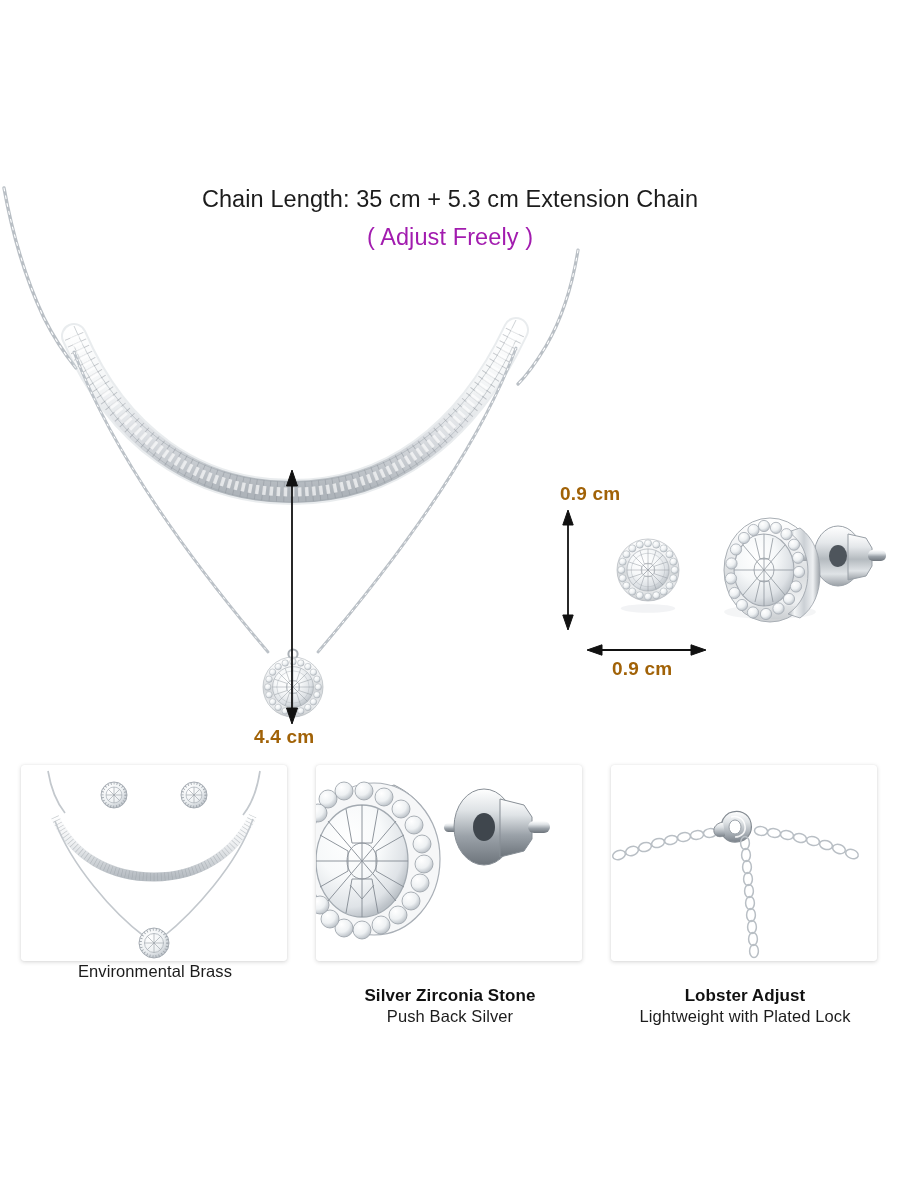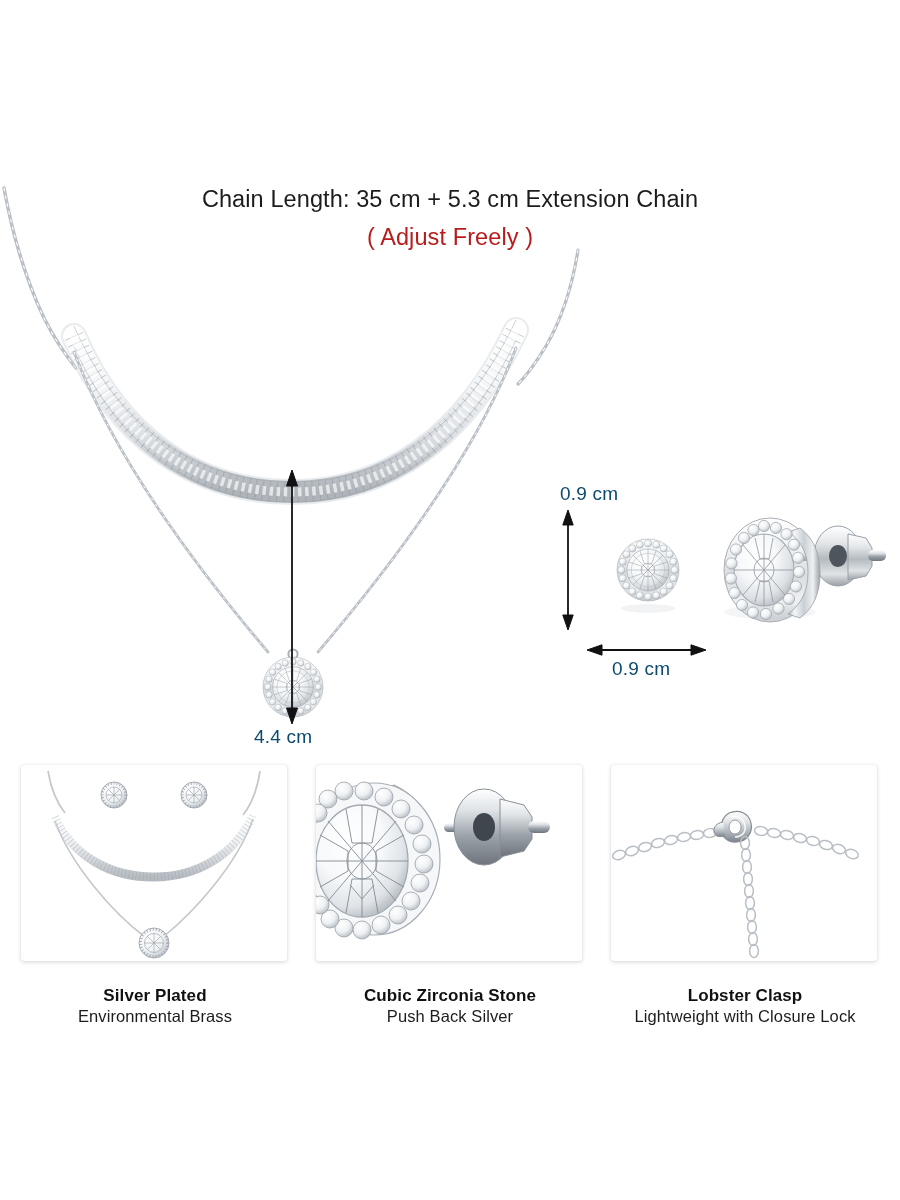--- a/index.html
+++ b/index.html
@@ -29,21 +29,21 @@
     font-size: 23.5px;
     line-height: 34px;
     letter-spacing: 0.1px;
     color: #1c1c1c;
     white-space: nowrap;
   }
   #title-line-2 {
     font-size: 23.5px;
     line-height: 34px;
     letter-spacing: 0.1px;
-    color: #b91c1c;
+    color: #a21caf;
     margin-top: 4px;
   }
 
   
   #hero {
     position: absolute;
     left: 0;
     top: 0;
     width: 900px;
     height: 760px;
@@ -53,23 +53,24 @@
     left: 0;
     top: 0;
     width: 900px;
     height: 760px;
   }
 
   
   .dim-label {
     position: absolute;
     font-size: 19px;
-    color: #0c4a6e;
+    color: #a16207;
     white-space: nowrap;
     letter-spacing: 0.2px;
+    font-weight: bold;
   }
   #label-drop {
     left: 254px;
     top: 726px;
   }
   #label-ear-height {
     left: 560px;
     top: 483px;
   }
   #label-ear-width {
@@ -412,21 +413,20 @@
           <circle r="13" fill="url(#tStone)" stroke="#a8aeb5" stroke-width="1"></circle>
           <circle r="8" fill="none" stroke="#b4bac0" stroke-width="0.8"></circle>
           <g stroke="#959ca3" stroke-width="0.6" fill="none">
             <path d="M0,-8 L0,8 M-8,0 L8,0 M-5.6,-5.6 L5.6,5.6 M-5.6,5.6 L5.6,-5.6"></path>
           </g>
           <circle r="11.6" fill="none" stroke="#9aa1a8" stroke-width="2.4" stroke-dasharray="0.8 2.2"></circle>
         </g>
       </svg>
     </div>
     <div class="caption">
-      <div class="caption-title">Silver Plated</div>
       <div class="caption-sub">Environmental Brass</div>
     </div>
   </div>
 
   <div class="feature" id="feature-1">
     <div class="thumb">
       <svg viewBox="0 0 266 196">
         <defs>
           <radialGradient id="bigStone" cx="36%" cy="30%" r="72%">
             <stop offset="0%" stop-color="#ffffff"></stop>
@@ -491,21 +491,21 @@
           <circle cx="28" cy="163" r="9"></circle>
           <circle cx="14" cy="154" r="9"></circle>
           <circle cx="4" cy="140" r="9"></circle>
           <circle cx="28" cy="26" r="9"></circle>
           <circle cx="12" cy="34" r="9"></circle>
           <circle cx="2" cy="48" r="9"></circle>
         </g>
       </svg>
     </div>
     <div class="caption">
-      <div class="caption-title">Cubic Zirconia Stone</div>
+      <div class="caption-title">Silver Zirconia Stone</div>
       <div class="caption-sub">Push Back Silver</div>
     </div>
   </div>
 
   <div class="feature" id="feature-2">
     <div class="thumb">
       <svg viewBox="0 0 266 196">
         <defs>
           <linearGradient id="clG" x1="0" y1="0" x2="0" y2="1">
             <stop offset="0%" stop-color="#ffffff"></stop>
@@ -552,18 +552,18 @@
           <ellipse cx="138" cy="126" rx="4.4" ry="6.5"></ellipse>
           <ellipse cx="139" cy="138" rx="4.4" ry="6.5"></ellipse>
           <ellipse cx="140" cy="150" rx="4.4" ry="6.5"></ellipse>
           <ellipse cx="141" cy="162" rx="4.4" ry="6.5"></ellipse>
           <ellipse cx="142" cy="174" rx="4.4" ry="6.5"></ellipse>
           <ellipse cx="143" cy="186" rx="4.4" ry="6.5"></ellipse>
         </g>
       </svg>
     </div>
     <div class="caption">
-      <div class="caption-title">Lobster Clasp</div>
-      <div class="caption-sub">Lightweight with Closure Lock</div>
+      <div class="caption-title">Lobster Adjust</div>
+      <div class="caption-sub">Lightweight with Plated Lock</div>
     </div>
   </div>
 
 </div>
 
 </body></html>

